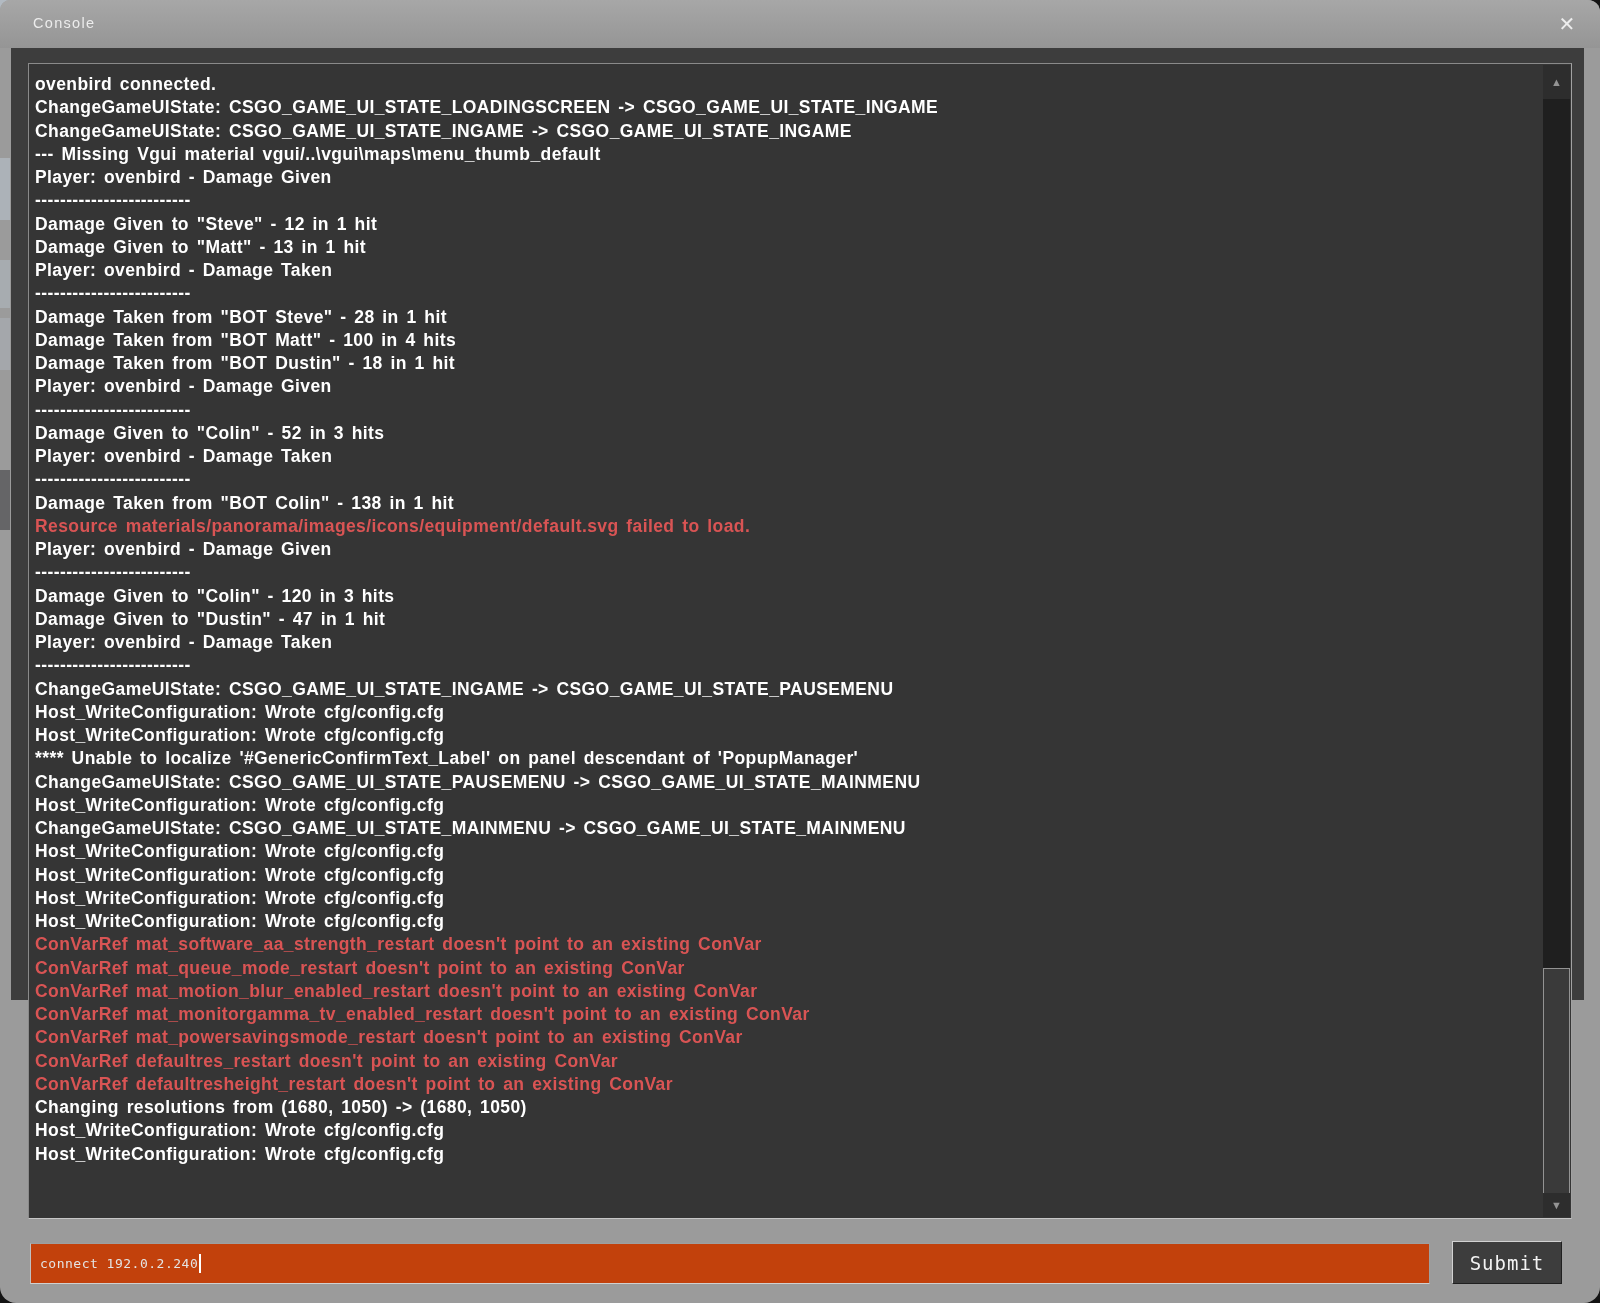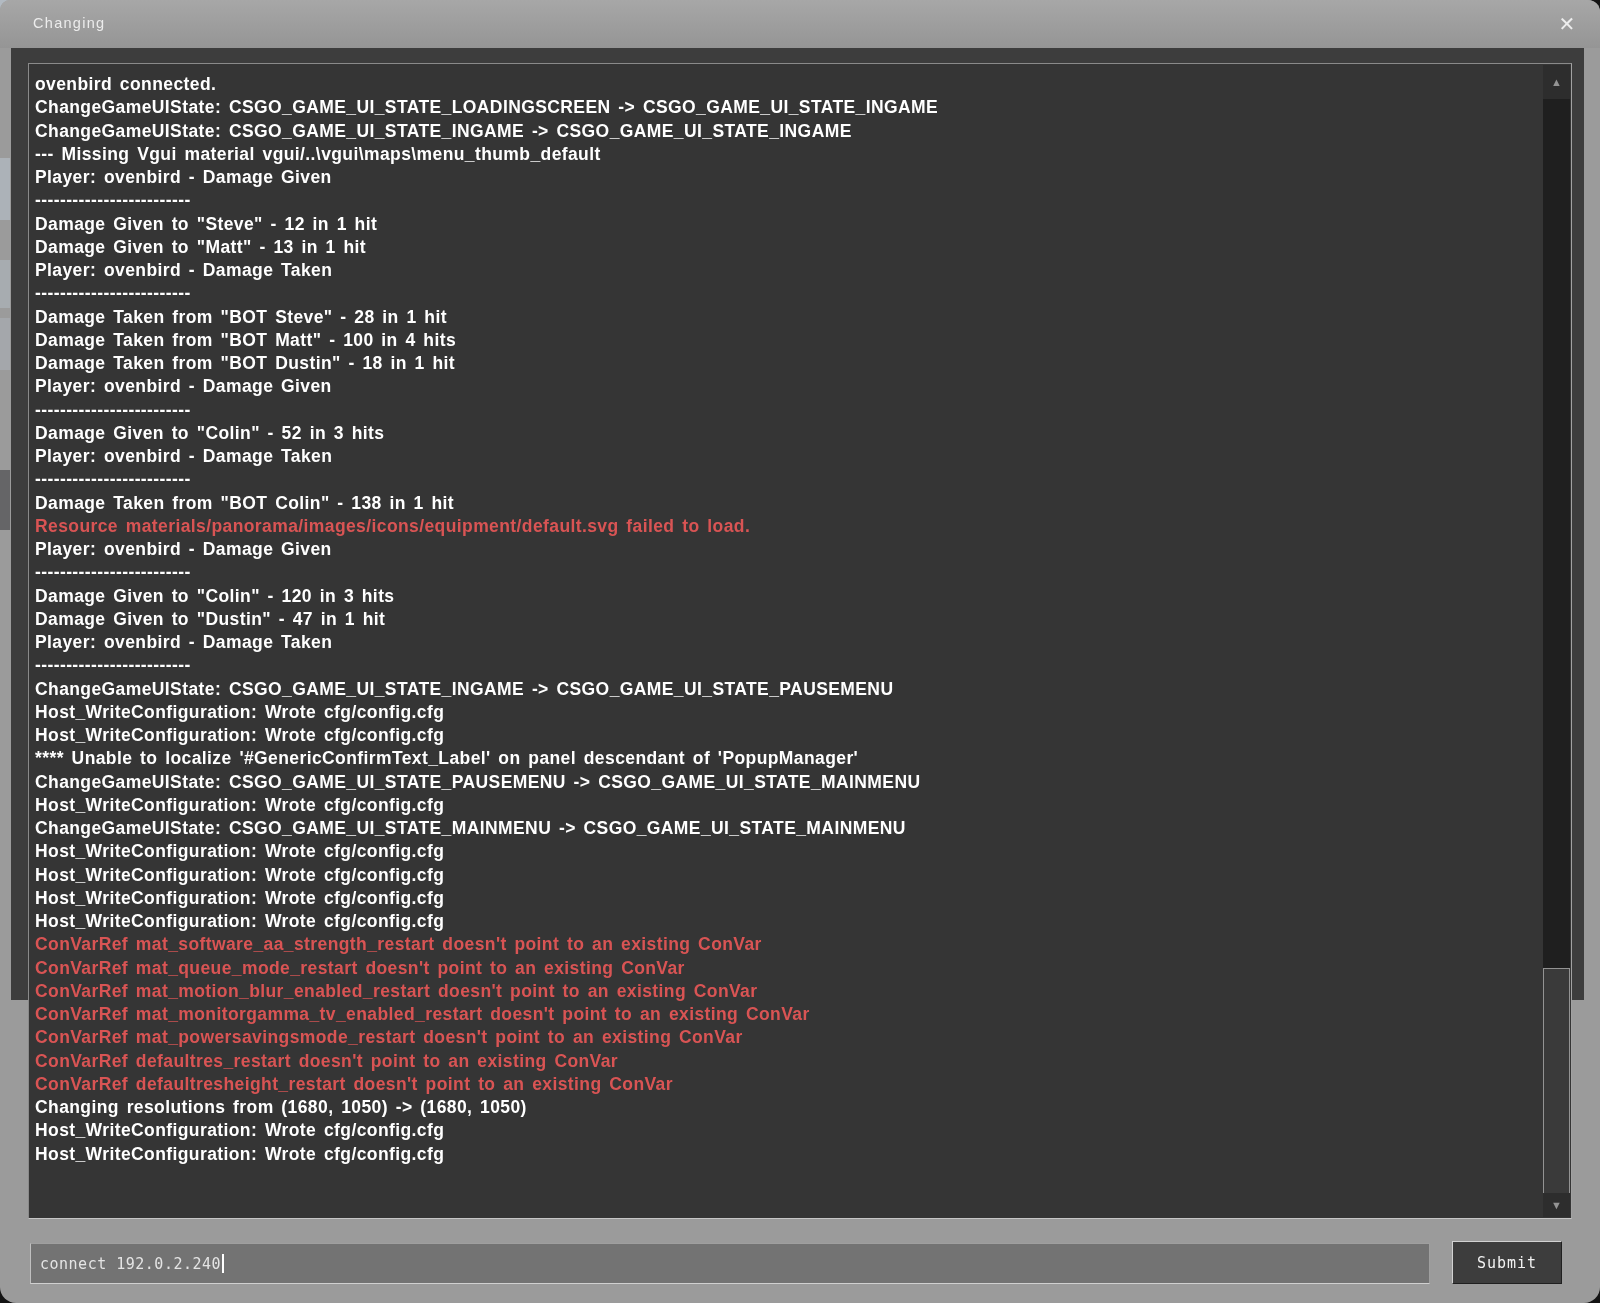--- a/index.html
+++ b/index.html
@@ -44,43 +44,43 @@
                background:#1f1f1f; }
   .sb-btn { position:absolute; left:0; width:27px; background:#2d2d2d;
             display:flex; align-items:center; justify-content:center;
             color:#949494; font-size:11px; }
   .sb-up   { top:0; height:34px; }
   .sb-down { bottom:0; height:24px; }
   .sb-thumb { position:absolute; left:0; top:903px; width:27px; height:226px;
               background:#3a3a3a; border:1px solid #939393; border-bottom-color:#6d6d6d; }
 
   .console-input { position:absolute; left:19px; top:1195px; width:1400px; height:41px;
-                   background:#737373; border:1px solid #9f9f9f;
+                   background:#c2410c; border:1px solid #9f9f9f;
                    border-bottom-color:#d0d0d0; border-left-color:#c0c0c0;
                    display:flex; align-items:center; padding-left:9px;
                    font-family:"DejaVu Sans Mono", monospace;
-                   font-size:15px; color:#e4e4e4; letter-spacing:0.5px; }
+                   font-size:13px; color:#e4e4e4; letter-spacing:0.5px; }
   .caret { width:2px; height:19px; background:#ffffff; margin-left:1px; }
 
   .submit-button { position:absolute; left:1441px; top:1193px; width:110px; height:43px;
                    background:#3d3d3d; border:1px solid;
                    border-color:#d2d2d2 #202020 #202020 #d2d2d2;
                    display:flex; align-items:center; justify-content:center;
                    font-family:"DejaVu Sans Mono", monospace;
-                   font-size:15px; color:#f2f2f2; letter-spacing:1px; cursor:default; }
+                   font-size:19px; color:#f2f2f2; letter-spacing:1px; cursor:default; }
 </style>
 </head>
 <body>
 
 <div class="bg-topleft-light"></div>
 
 <div class="window">
 
   <div class="titlebar">
-    <div class="title-text">Changing</div>
+    <div class="title-text">Console</div>
     <div class="close-button">
       <span>✕</span>
     </div>
   </div>
 
   <div class="frame-streak streak-1"></div>
   <div class="frame-streak streak-2"></div>
   <div class="frame-streak streak-3"></div>
   <div class="frame-streak streak-4"></div>
 

